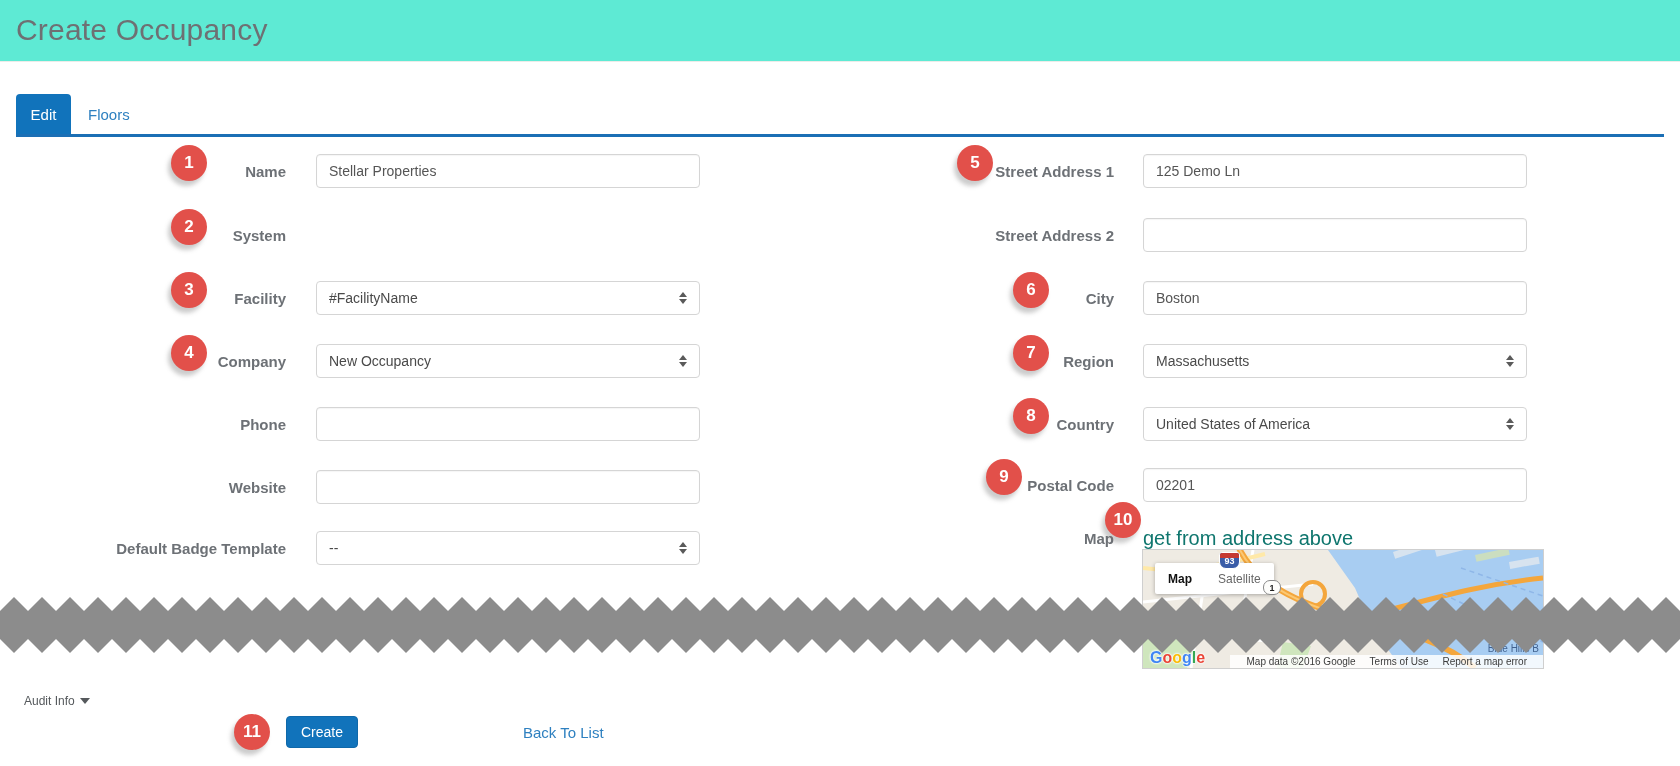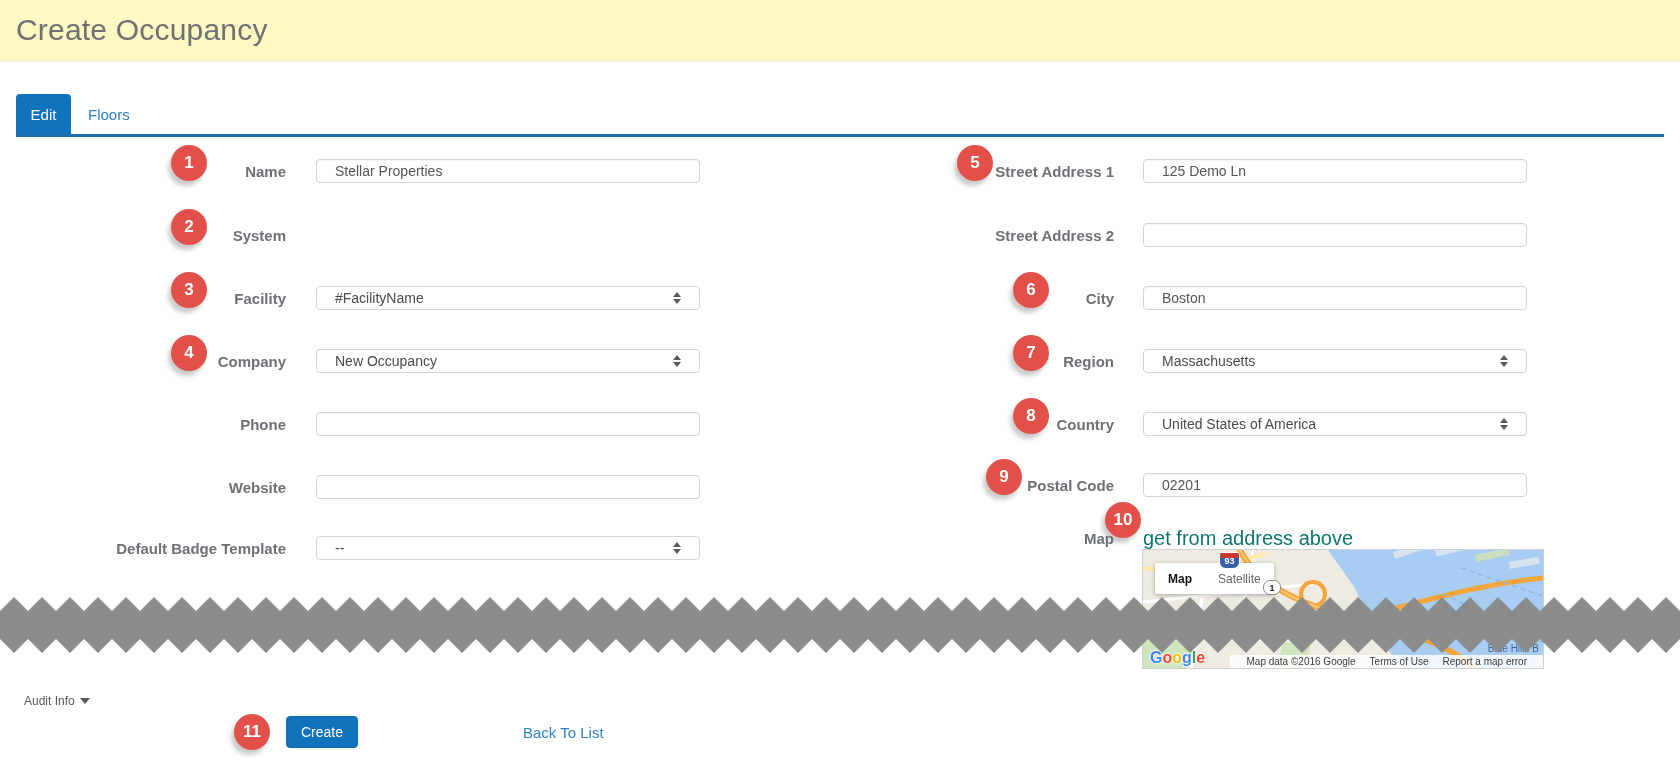--- a/index.html
+++ b/index.html
@@ -2,40 +2,40 @@
 <html><head>
 <meta charset="utf-8">
 <style>
   * { margin:0; padding:0; box-sizing:border-box; }
   html,body { background:#fff; }
   body { font-family:"Liberation Sans", sans-serif; }
   #page { position:relative; width:1680px; height:766px; background:#ffffff; overflow:hidden; }
 
   
   .hdr { position:absolute; left:0; top:0; width:1680px; height:62px;
-         background:#fef9c3; border-bottom:1px solid #ecece9; }
+         background:#5eead4; border-bottom:1px solid #ecece9; }
   .hdr h1 { position:absolute; left:16px; top:13px; font-size:30px; font-weight:500; color:#6e7073; letter-spacing:.2px; }
 
   
   .tab-edit { position:absolute; left:16px; top:94px; width:55px; height:40px;
               background:#1173bb; color:#fff; font-size:15px; display:flex; align-items:center; justify-content:center;
               border-radius:4px 4px 0 0; cursor:pointer; }
   .tab-floors { position:absolute; left:88px; top:94px; height:40px; display:flex; align-items:center;
                 color:#2e80c0; font-size:15px; cursor:pointer; }
   .tab-line { position:absolute; left:16px; top:134px; width:1648px; height:3px; background:#1b6fb5; }
 
   
   .frow { position:absolute; height:34px; display:flex; align-items:center; }
   .frow.l { left:60px; width:640px; }
   .frow.r { left:880px; width:647px; }
   .flabel { font-size:15px; font-weight:700; color:#6d7176; text-align:right; }
   .frow.l .flabel { width:226px; margin-right:30px; }
   .frow.r .flabel { width:234px; margin-right:29px; }
-  .tbox, .sel { width:384px; height:24px; border:1px solid #d5d5d5; border-radius:4px; background:#fff;
-                font-size:14px; color:#555; padding:0 18px; }
+  .tbox, .sel { width:384px; height:34px; border:1px solid #d5d5d5; border-radius:4px; background:#fff;
+                font-size:14px; color:#555; padding:0 12px; }
   .tbox { font-family:"Liberation Sans", sans-serif; outline:none; box-shadow:inset 0 1px 1px rgba(0,0,0,.04); }
   .sel { display:flex; align-items:center; cursor:pointer; }
   .sel-text { flex:1; color:#4a4a4a; }
   .arrows { display:flex; flex-direction:column; gap:2px; }
   .tri-up { width:0; height:0; border-left:4px solid transparent; border-right:4px solid transparent; border-bottom:5px solid #5a5a5a; }
   .tri-down { width:0; height:0; border-left:4px solid transparent; border-right:4px solid transparent; border-top:5px solid #5a5a5a; }
 
   
   .badge { position:absolute; width:36px; height:36px; border-radius:50%; background:#e2504a;
            color:#fff; font-size:17px; font-weight:700; display:flex; align-items:center; justify-content:center;

